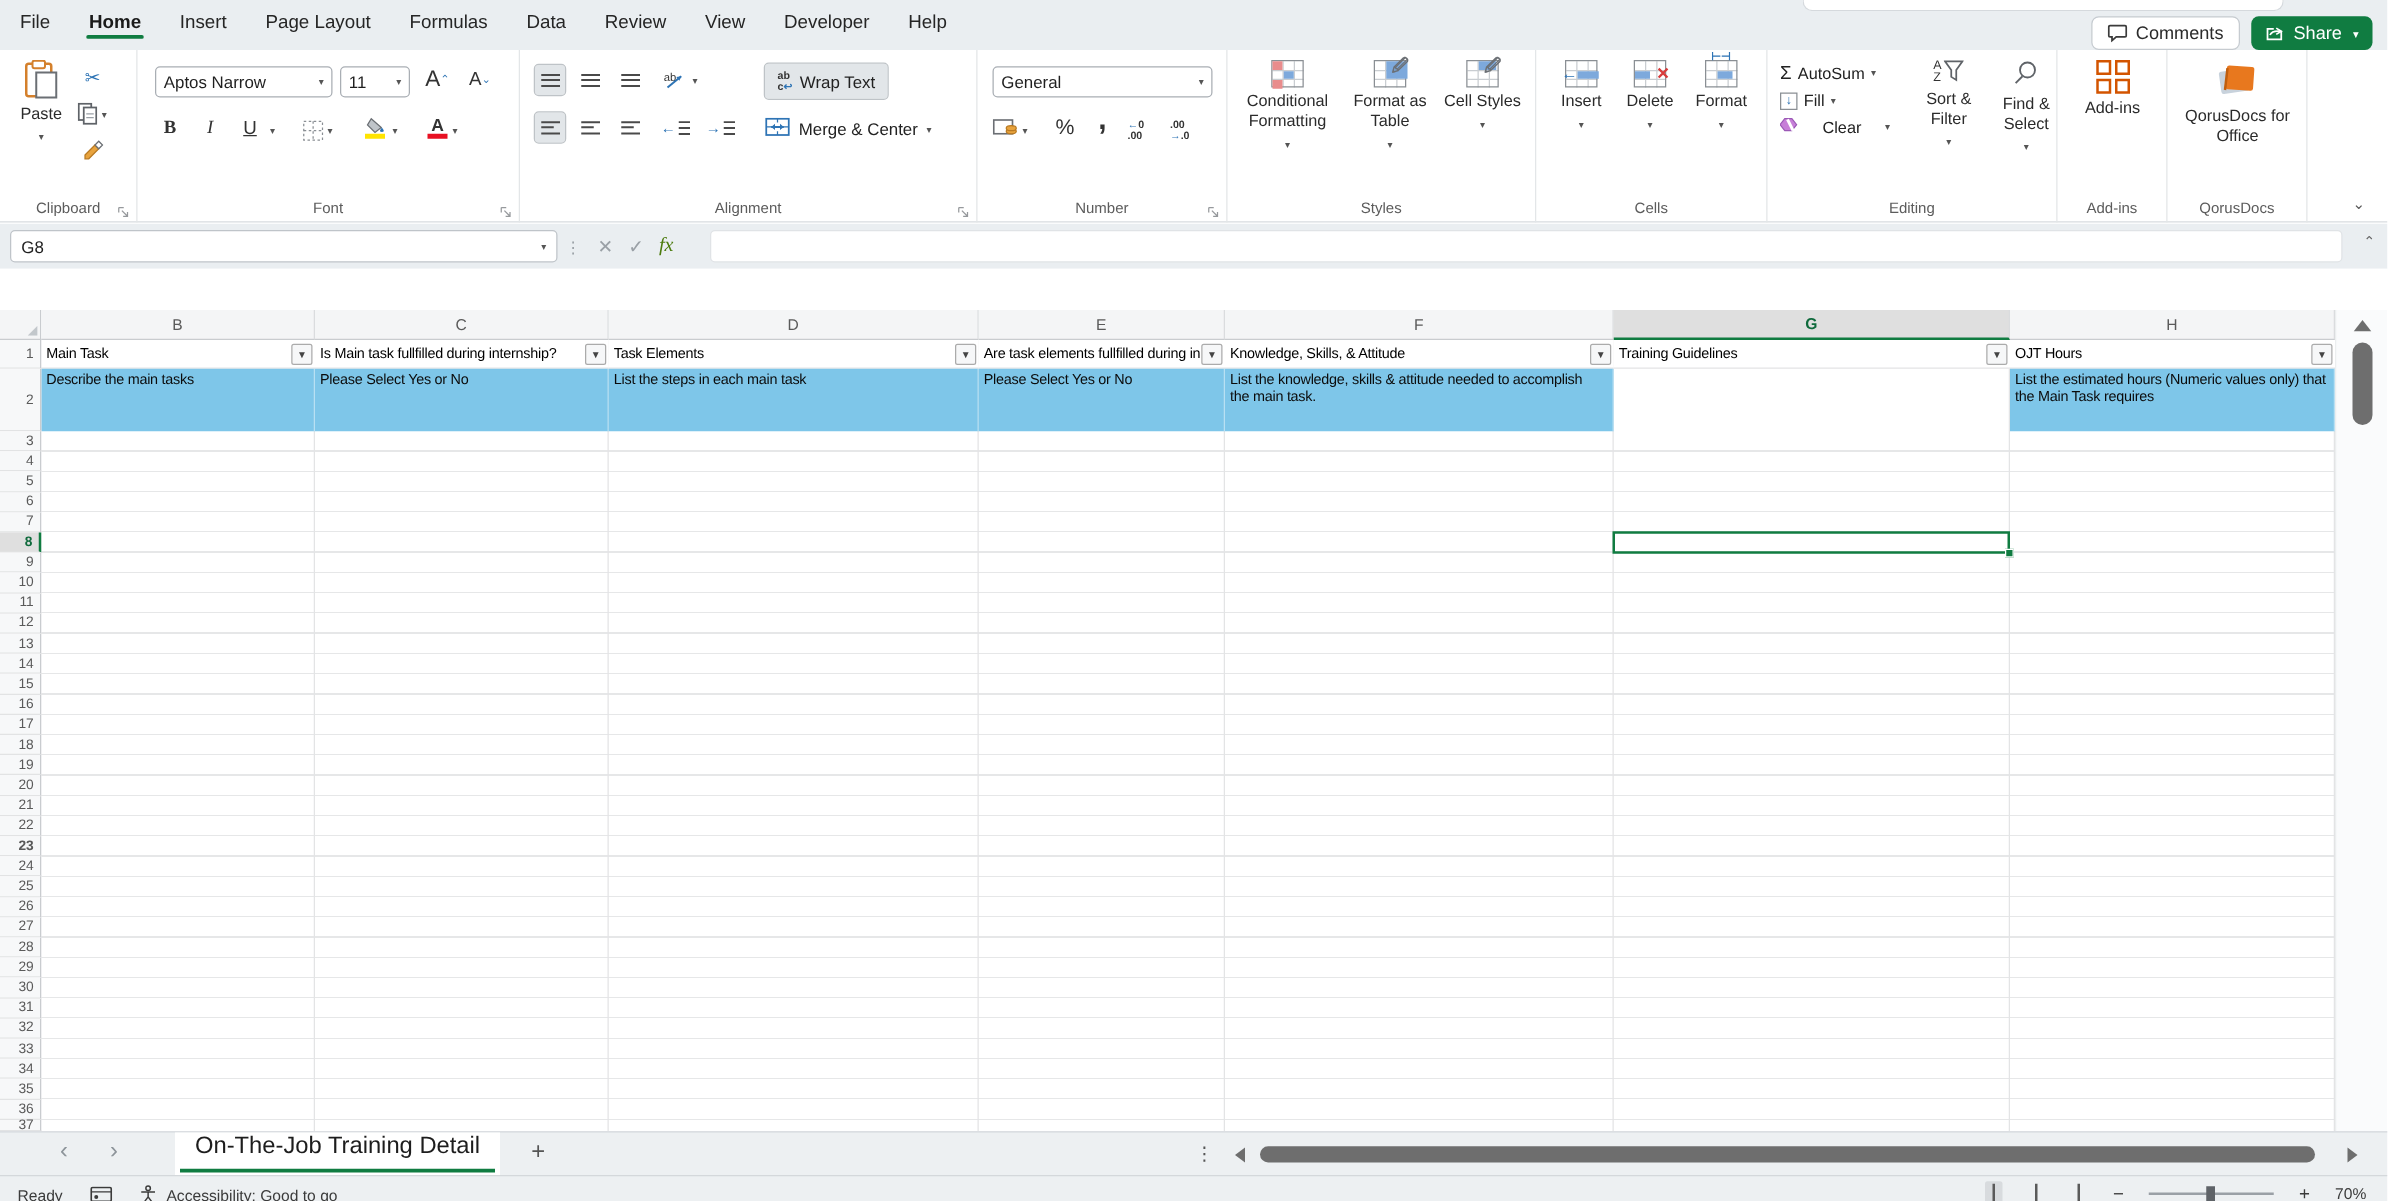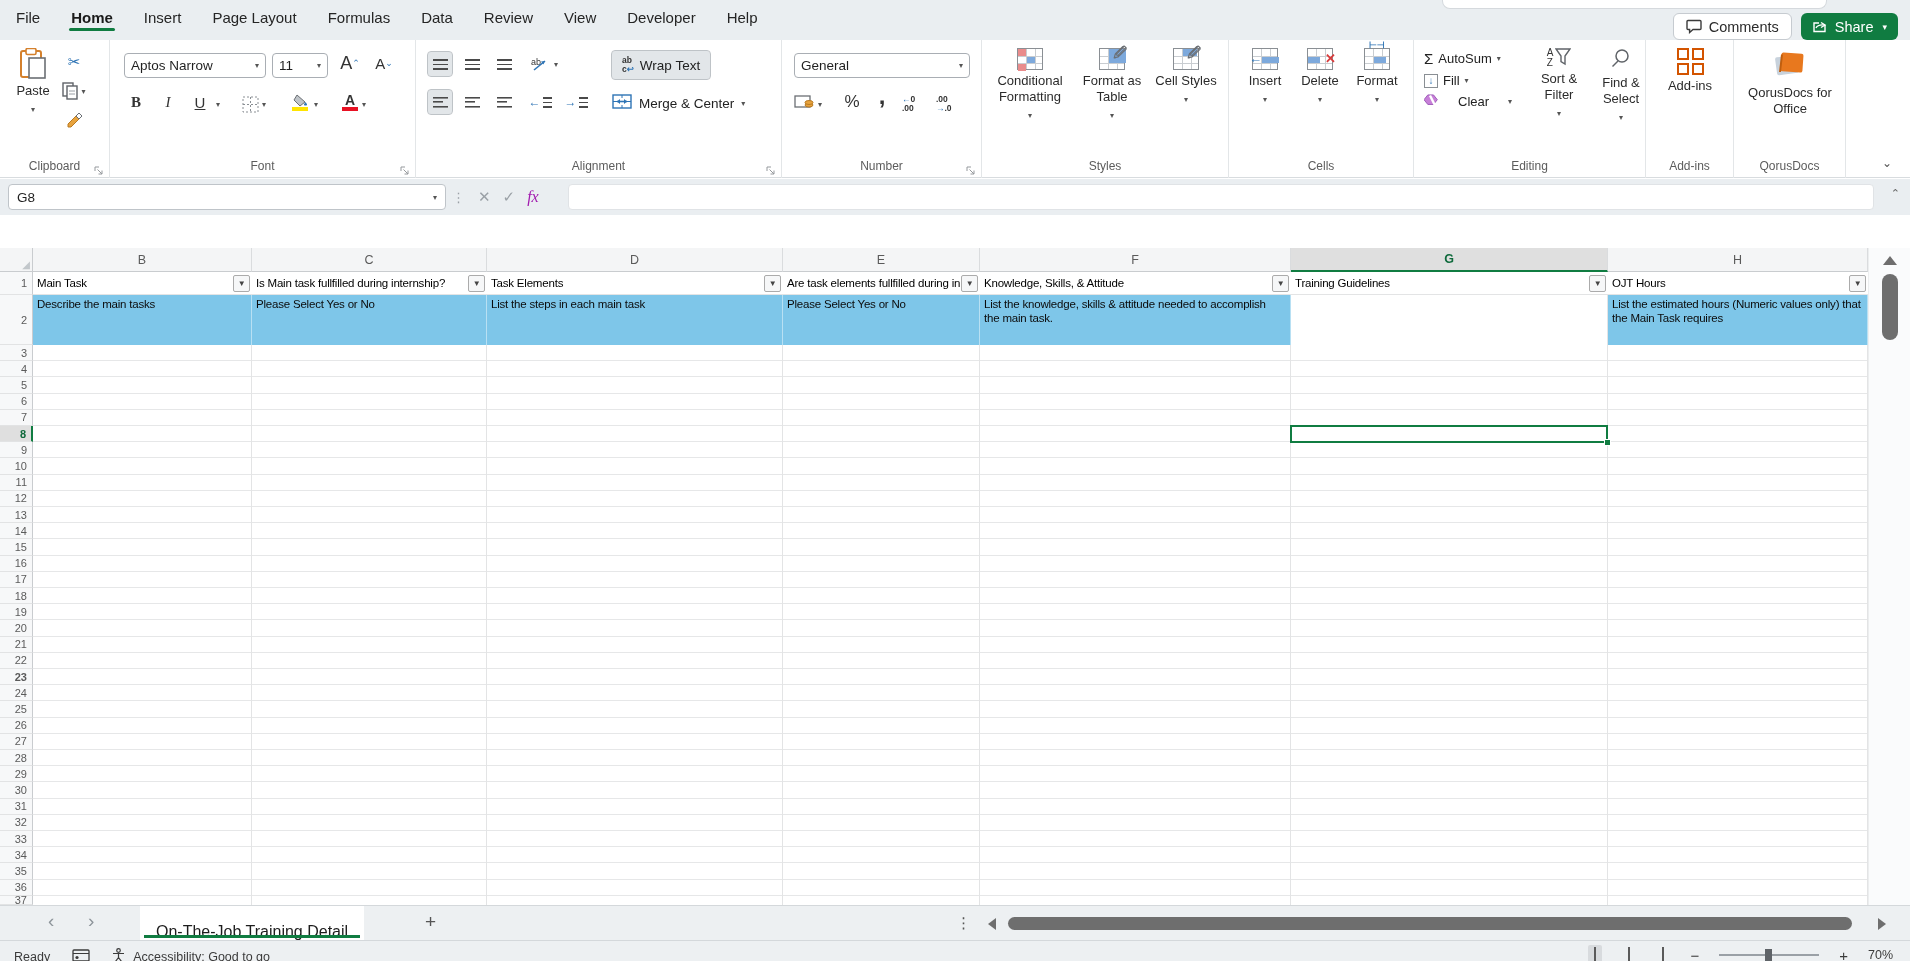--- a/index.html
+++ b/index.html
@@ -51,21 +51,21 @@
   .cellgrid .red { position:absolute; background:#E98C8C; }
   .ov { position:absolute; font-weight:700; }
 
   
   .formula-row { position:absolute; left:0; top:179px; width:1910px; height:36px; background:#EAEEF1; }
   .namebox { position:absolute; left:8px; top:5px; width:438px; height:26px; background:#fff;
     border:1px solid #BFC4C9; border-radius:4px; font-size:13.5px; color:#1f1f1f;
     display:flex; align-items:center; padding:0 8px; justify-content:space-between; }
   .fbtns { position:absolute; left:452px; top:5px; height:26px; display:flex; align-items:center; gap:12px; }
   .fbtn { font-size:15px; color:#9aa0a6; }
-  .fx { font-family:"Liberation Serif", serif; font-style:italic; font-size:16px; color:#a21caf; }
+  .fx { font-family:"Liberation Serif", serif; font-style:italic; font-size:16px; color:#4d7c0f; }
   .finput { position:absolute; left:568px; top:5px; right:36px; height:26px; background:#fff;
     border:1px solid #E0E3E6; border-radius:4px; }
   .fcollapse { position:absolute; right:10px; top:8px; font-size:11px; color:#666; }
   .fgap { position:absolute; left:0; top:215px; width:1910px; height:33px; background:#fff; }
 
   
   .sheet { position:absolute; left:0; top:248px; width:1910px; height:657px; background:#fff; overflow:hidden; }
   .colhead { position:absolute; top:0; height:24px; background:#F4F5F6; border-right:1px solid #DADCDE;
     border-bottom:1px solid #C9CCCF; font-size:12.5px; color:#5a5a5a; display:flex; align-items:center;
     justify-content:center; }
@@ -92,21 +92,21 @@
   .selhandle { position:absolute; width:7px; height:7px; background:#107C41; border:1px solid #fff; }
   .vscroll { position:absolute; right:0; top:0; width:42px; height:657px; background:#FAFBFC; border-left:1px solid #ECEEEF; }
   .vscroll .arrow-up { position:absolute; left:14px; top:8px; width:0; height:0;
     border-left:7px solid transparent; border-right:7px solid transparent; border-bottom:9px solid #6E6E6E; }
   .vscroll .thumb { position:absolute; left:13px; top:26px; width:16px; height:66px; background:#6E6E6E; border-radius:8px; }
 
   
   .tabbar { position:absolute; left:0; top:905px; width:1910px; height:35px; background:#EDF0F2; border-top:1px solid #D4D8DB; }
   .navchev { position:absolute; top:4px; font-size:19px; color:#8d949a; }
   .sheettab { position:absolute; left:140px; top:0; height:35px; background:#fff; padding:0 16px;
-    display:flex; align-items:flex-end; font-size:16px; color:#1d1d1d; }
+    display:flex; align-items:flex-start; font-size:19px; color:#1d1d1d; }
   .sheettab::after { content:""; position:absolute; left:4px; right:4px; bottom:3px; height:3px; background:#107C41; }
   .addsheet { position:absolute; left:425px; top:5px; font-size:19px; color:#555; }
   .tabdots { position:absolute; left:956px; top:8px; font-size:15px; color:#555; }
   .hscroll-left { position:absolute; left:988px; top:12px; width:0; height:0;
     border-top:6px solid transparent; border-bottom:6px solid transparent; border-right:8px solid #6E6E6E; }
   .hscroll-right { position:absolute; left:1878px; top:12px; width:0; height:0;
     border-top:6px solid transparent; border-bottom:6px solid transparent; border-left:8px solid #6E6E6E; }
   .hscroll-thumb { position:absolute; left:1008px; top:11px; width:844px; height:13px; background:#6E6E6E; border-radius:7px; }
 
   

